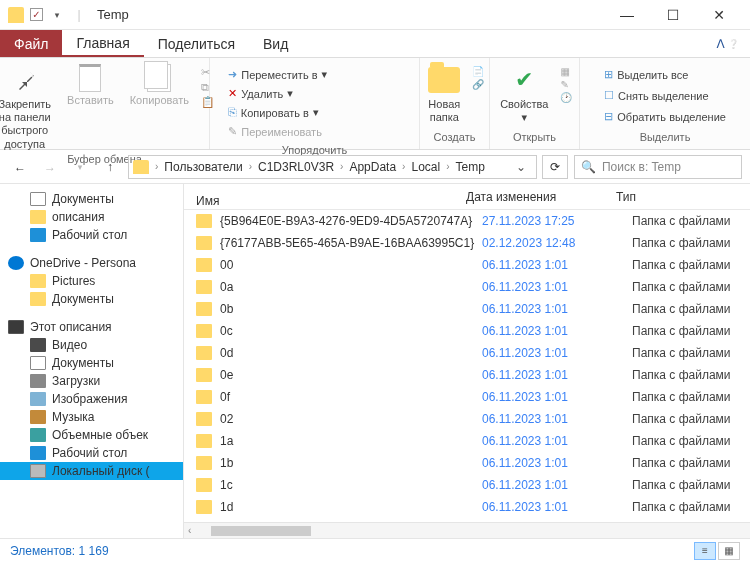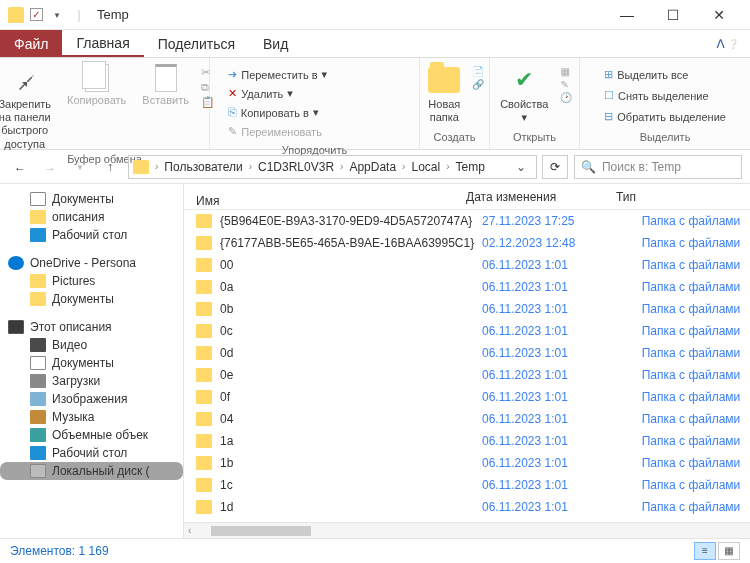--- a/index.html
+++ b/index.html
@@ -46,21 +46,21 @@
 .addrbar .addrdd { margin-left: auto; padding: 0 6px; color: #555; }
 .refreshbtn { width: 26px; height: 24px; border: 1px solid #ccc; display: flex; align-items: center; justify-content: center; margin-left: -1px; }
 .searchbox { width: 168px; height: 24px; border: 1px solid #ccc; display: flex; align-items: center; padding: 0 6px; color: #888; gap: 6px; }
 
 
 .main { display: flex; height: 354px; }
 .sidebar { width: 184px; border-right: 1px solid #e5e5e5; overflow-y: auto; padding: 6px 0; }
 .sidebar .node { display: flex; align-items: center; gap: 6px; padding: 2px 6px 2px 3px; font-size: 12px; white-space: nowrap; }
 .sidebar .node.sub { padding-left: 30px; }
 .sidebar .node.top { padding-left: 8px; }
-.sidebar .node.sel { background: #a3a3a3; border-radius: 7px; }
+.sidebar .node.sel { background: #0ea5e9; }
 .nico { width: 16px; height: 14px; background: #ffd96a; border-radius: 1px; flex-shrink: 0; }
 .nico.doc { background: #fff; border: 1px solid #888; }
 .nico.desk { background: #1e90d8; }
 .nico.od { background: #0078d4; border-radius: 50%; }
 .nico.pc { background: #3a3a3a; border: 1px solid #555; }
 .nico.vid { background: #4a4a4a; }
 .nico.dl { background: #888; }
 .nico.img { background: #7fb3d5; }
 .nico.mus { background: #c38a3a; }
 .nico.cube { background: #3aa0a0; }
@@ -69,21 +69,21 @@
 .content { flex: 1; display: flex; flex-direction: column; overflow: hidden; }
 .colhdr { display: flex; border-bottom: 1px solid #e8e8e8; height: 26px; align-items: center; font-size: 12px; color: #333; padding-left: 12px; }
 .colhdr .c1 { width: 270px; margin-top: 9px; }
 .colhdr .c2 { width: 150px; }
 .colhdr .c3 { flex: 1; }
 .filelist { flex: 1; overflow-y: auto; }
 .frow { display: flex; align-items: center; height: 22px; padding-left: 12px; font-size: 12px; }
 .frow .fico { width: 16px; height: 14px; background: #ffd96a; border-radius: 1px; margin-right: 8px; flex-shrink: 0; }
 .frow .c1 { width: 262px; white-space: nowrap; overflow: hidden; text-overflow: ellipsis; }
 .frow .c2 { width: 150px; color: #3b82f6; }
-.frow .c3 { flex: 1; color: #3b82f6; text-align: center; }
+.frow .c3 { flex: 1; color: #404040; }
 .hscroll { height: 16px; border-top: 1px solid #e5e5e5; background: #f5f5f5; display: flex; align-items: center; }
 .hscroll .thumb { width: 100px; height: 10px; background: #ccc; margin-left: 16px; }
 
 
 .status { height: 24px; display: flex; align-items: center; padding: 0 10px; border-top: 1px solid #e5e5e5; font-size: 12px; color: #1e6fc7; }
 .status .viewbtns { margin-left: auto; display: flex; gap: 2px; }
 .status .viewbtns div { width: 22px; height: 18px; border: 1px solid #ccc; display: flex; align-items: center; justify-content: center; font-size: 10px; color: #555; }
 .status .viewbtns div.on { background: #cce8ff; border-color: #7abaff; }
 
 ::-webkit-scrollbar { width: 16px; }
@@ -123,28 +123,28 @@
     <div class="row">
       <div class="bigbtn">
         <span class="ico">
             <svg class="ico-pin" viewBox="0 0 24 24" fill="currentColor">
               <path d="M16 3l5 5-3 1-4 4v6l-2-2-5 5-1-1 5-5-2-2h6l4-4 1-3z"></path>
             </svg>
           </span>
         <span style="max-width:120px">Закрепить на панели быстрого доступа</span>
       </div>
       <div class="bigbtn" style="color:#aaa">
+        <span class="ico" style="border:1px solid #ccc;width:22px;height:28px;background:#fff;border-top:3px solid #aaa"></span>
+        <span>Вставить</span>
+      </div>
+      <div class="bigbtn" style="color:#aaa">
         <span class="ico" style="font-size:24px;border:1px solid #ccc;width:24px;height:28px;background:#fff;position:relative">
             <span style="position:absolute;top:-4px;left:-4px;width:24px;height:28px;border:1px solid #ccc;background:#fff"></span>
           </span>
         <span>Копировать</span>
-      </div>
-      <div class="bigbtn" style="color:#aaa">
-        <span class="ico" style="border:1px solid #ccc;width:22px;height:28px;background:#fff;border-top:3px solid #aaa"></span>
-        <span>Вставить</span>
       </div>
       <div class="smcol" style="color:#aaa;margin-top:4px">
         <span>✂</span>
         <span>⧉</span>
         <span>📋</span>
       </div>
     </div>
     <div class="lbl">Буфер обмена</div>
   </div>
 
@@ -307,21 +307,21 @@
 
   <div class="content">
     <div class="colhdr">
       <div class="c1">Имя</div>
       <div class="c2">Дата изменения</div>
       <div class="c3">Тип</div>
     </div>
     <div class="filelist" id="filelist">
         <div class="frow">
           <span class="fico"></span>
-    <span class="c1">{5B964E0E-B9A3-3170-9ED9-4D5A5720747A}</span>
+    <span class="c1">{5B964E0E-B9A3-4276-9ED9-4D5A5720747A}</span>
     <span class="c2">27.11.2023 17:25</span>
     <span class="c3">Папка с файлами</span>
         </div>
         <div class="frow">
           <span class="fico"></span>
     <span class="c1">{76177ABB-5E65-465A-B9AE-16BAA63995C1}</span>
     <span class="c2">02.12.2023 12:48</span>
     <span class="c3">Папка с файлами</span>
         </div>
         <div class="frow">
@@ -361,21 +361,21 @@
     <span class="c3">Папка с файлами</span>
         </div>
         <div class="frow">
           <span class="fico"></span>
     <span class="c1">0f</span>
     <span class="c2">06.11.2023 1:01</span>
     <span class="c3">Папка с файлами</span>
         </div>
         <div class="frow">
           <span class="fico"></span>
-    <span class="c1">04</span>
+    <span class="c1">02</span>
     <span class="c2">06.11.2023 1:01</span>
     <span class="c3">Папка с файлами</span>
         </div>
         <div class="frow">
           <span class="fico"></span>
     <span class="c1">1a</span>
     <span class="c2">06.11.2023 1:01</span>
     <span class="c3">Папка с файлами</span>
         </div>
         <div class="frow">

